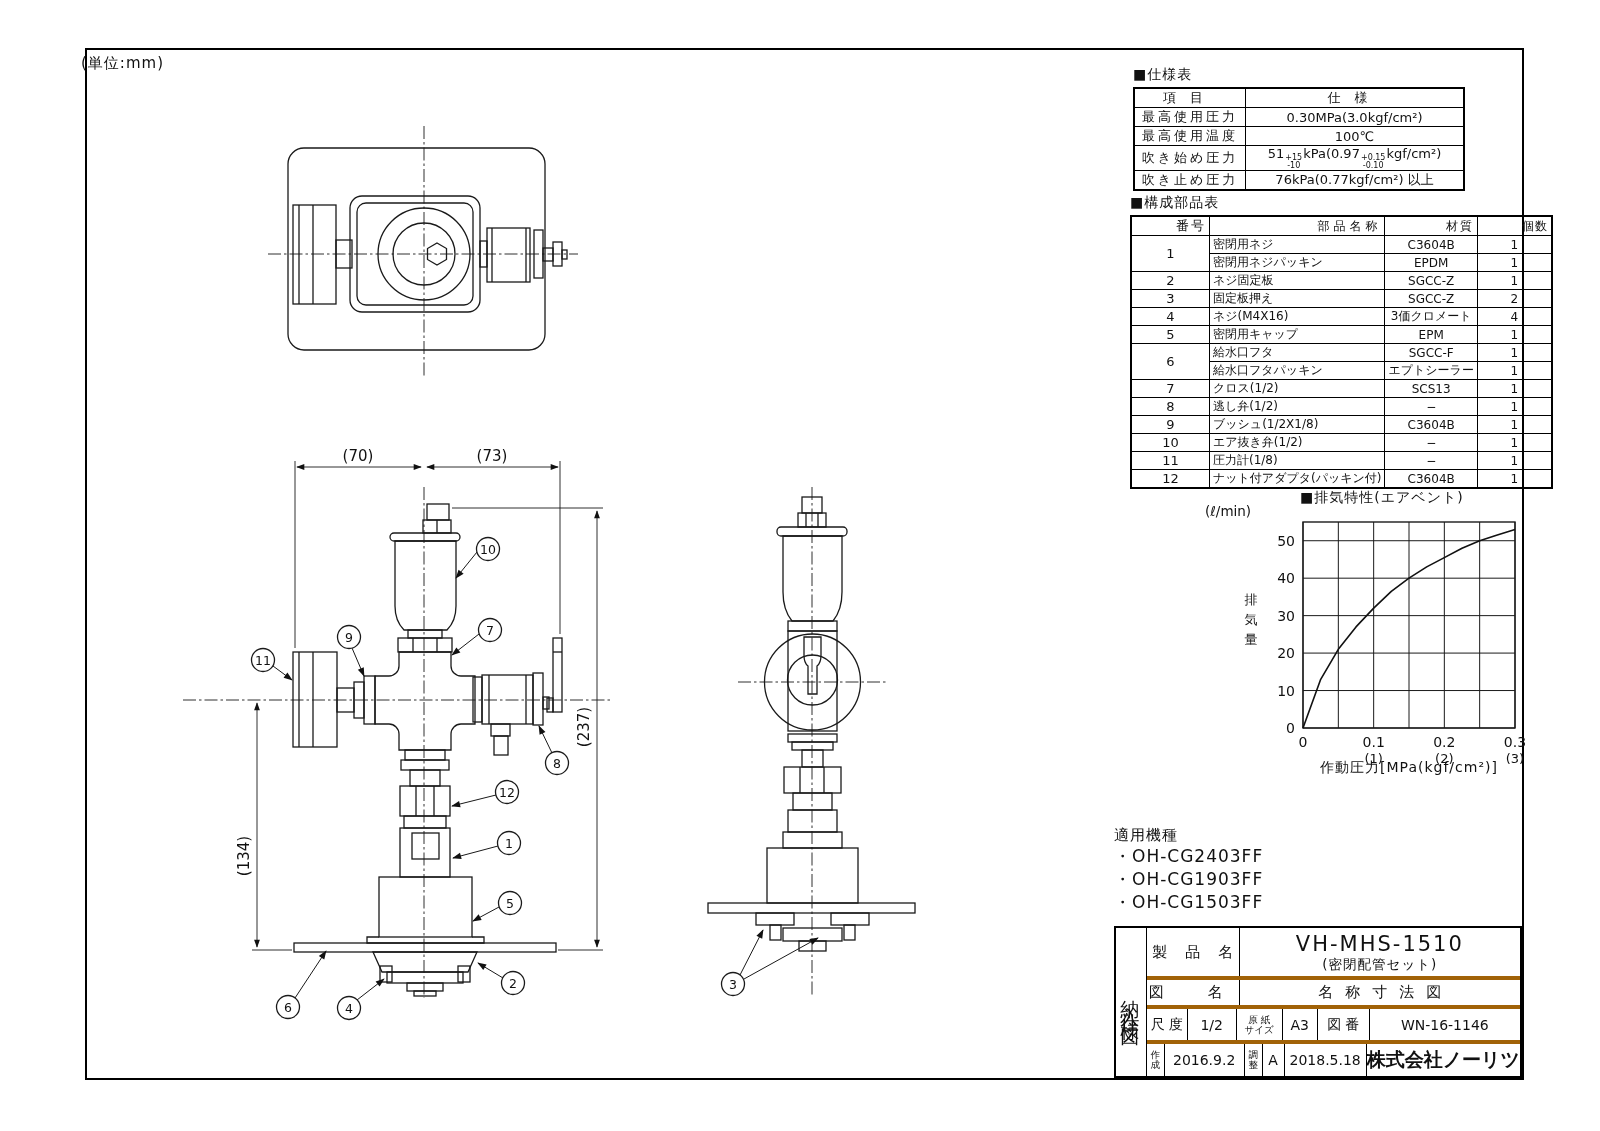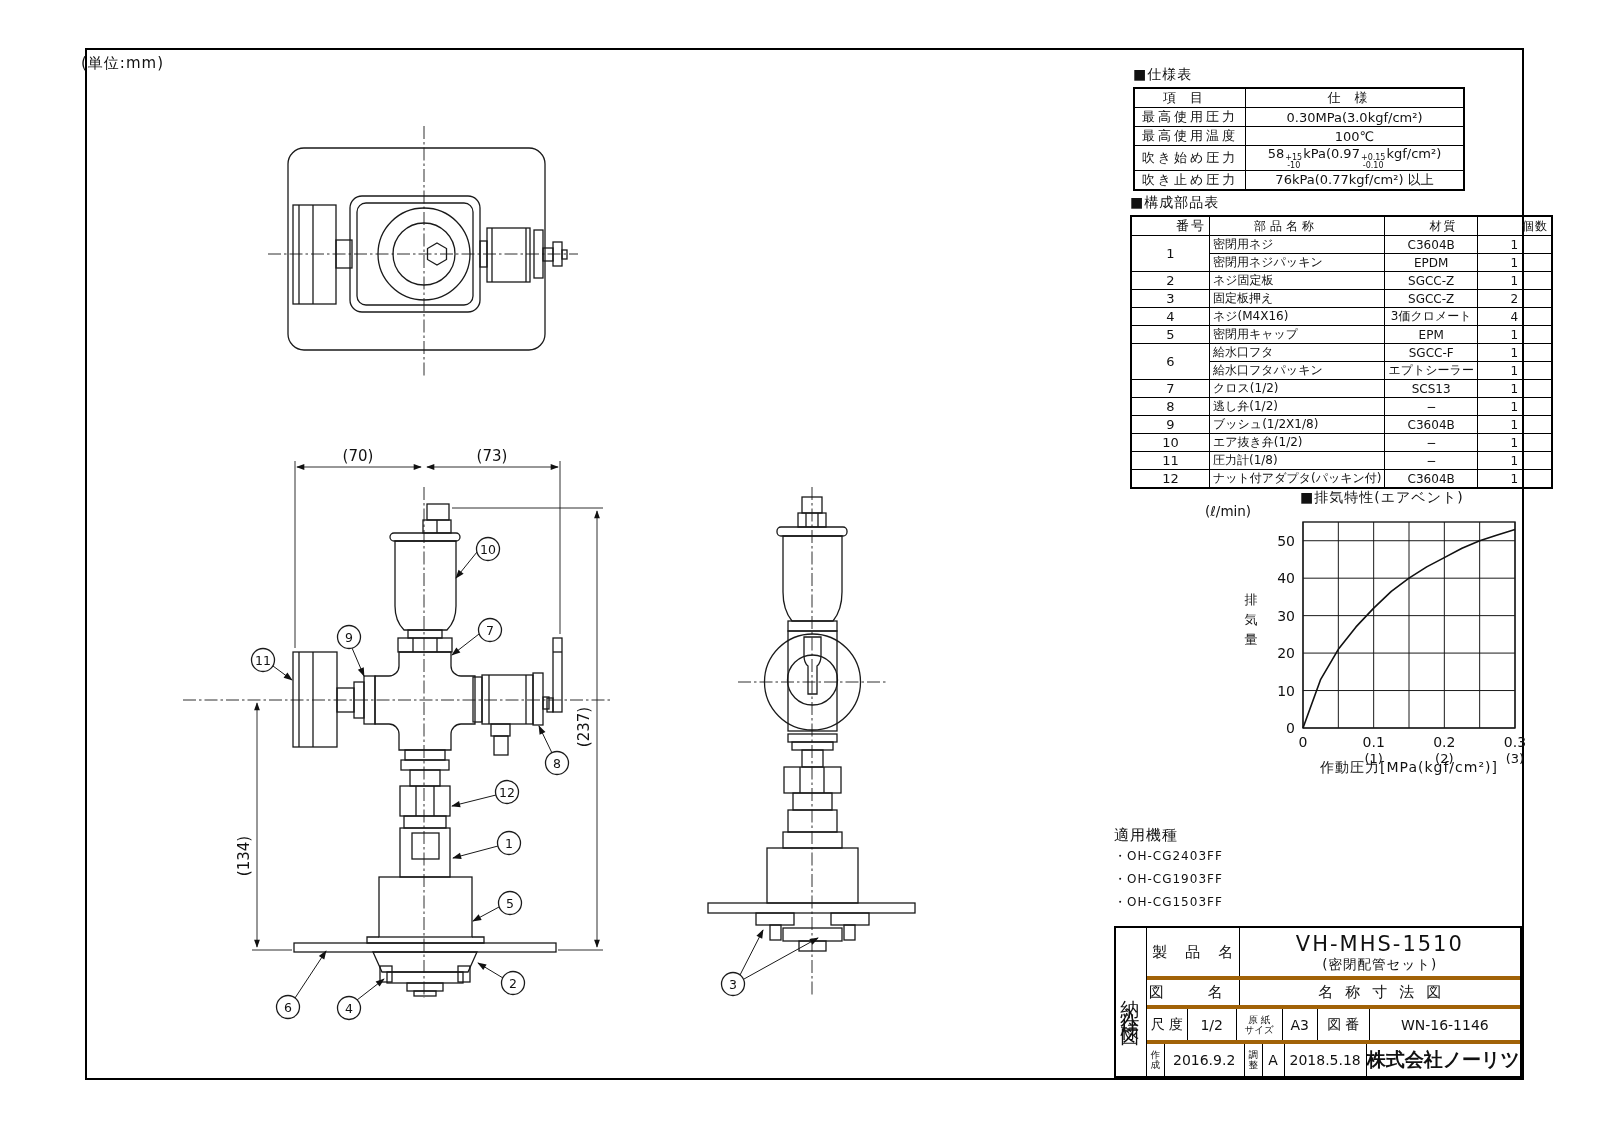--- a/index.html
+++ b/index.html
@@ -18,28 +18,28 @@
   #spec td.hdr{letter-spacing:14px;border-radius:8px;}
   .tol{display:inline-flex;flex-direction:column;font-size:8px;line-height:8px;vertical-align:-2px;margin:0 1px;}
   
   #parts{left:1130px;top:194px;width:370px;}
   #parts table{border-collapse:collapse;width:370px;margin-top:3px;border:2px solid #000;}
   #parts td{border:1px solid #000;height:16.5px;font-size:12px;padding:0 3px;white-space:nowrap;}
   #parts td.no{width:38px;text-align:center;font-size:13px;}
   #parts td.nm{width:194px;text-align:left;}
   #parts td.mt{width:94px;text-align:center;}
   #parts td.qt{width:36px;text-align:center;}
-  #parts td.h{text-align:left;letter-spacing:4px;padding-left:44px;}
+  #parts td.h{text-align:right;letter-spacing:4px;padding-left:44px;}
   
   #chart-title{left:1300px;top:489px;font-size:14px;letter-spacing:1px;}
   #chart-svg{left:1185px;top:486px;}
   
   #models{left:1114px;top:826px;}
   #models .hd{font-size:15px;letter-spacing:1px;}
-  #models .it{font-size:12px;line-height:23px;letter-spacing:1px;}
+  #models .it{font-size:17px;line-height:23px;letter-spacing:1px;}
   
   #tblock{left:1114px;top:926px;width:408px;height:152px;border:2px solid #000;display:flex;box-sizing:border-box;background:#fff;}
   #tblock .side{width:33px;border-right:1px solid #000;display:flex;align-items:center;justify-content:center;}
   #tblock .side div{writing-mode:vertical-rl;text-orientation:upright;font-size:19px;letter-spacing:7px;}
   #tblock .main{flex:1;display:flex;flex-direction:column;}
   .trow{display:flex;box-sizing:border-box;border-bottom:4px solid #a16207;}
   .trow:last-child{border-bottom:none;}
   .tcell{box-sizing:border-box;border-right:1px solid #000;display:flex;align-items:center;justify-content:center;overflow:hidden;}
   .tcell:last-child{border-right:none;}
   .r1{height:52px;}
@@ -281,21 +281,21 @@
       <td class="item">最高使用圧力</td>
       <td>0.30MPa(3.0kgf/cm²)</td>
     </tr>
     <tr>
       <td class="item">最高使用温度</td>
       <td>100℃</td>
     </tr>
     <tr>
       <td class="item">吹き始め圧力</td>
       <td>
-        <span>58</span><span class="tol">
+        <span>51</span><span class="tol">
               <span>+15</span>
               <span>-10</span>
             </span><span>kPa(0.97</span><span class="tol">
               <span>+0.15</span>
               <span>-0.10</span>
             </span><span>kgf/cm²)</span>
       </td>
     </tr>
     <tr>
       <td class="item">吹き止め圧力</td>

